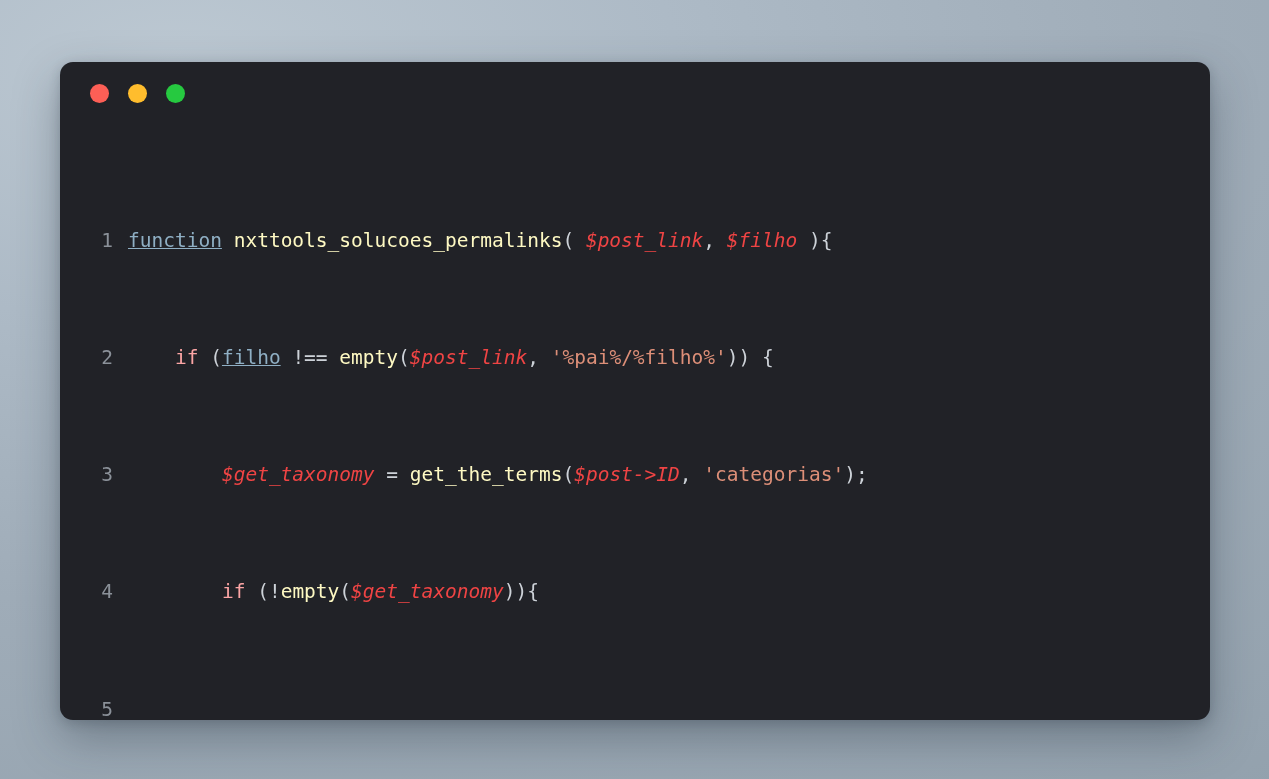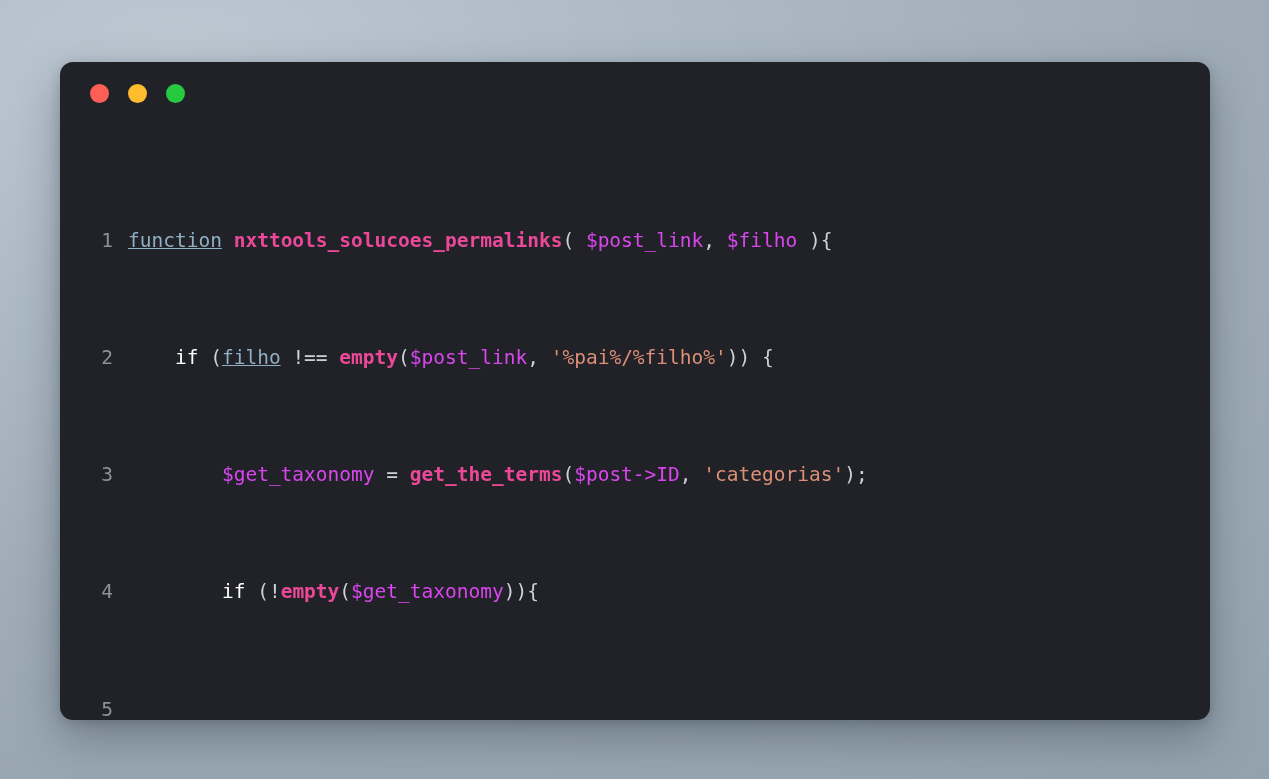--- a/index.html
+++ b/index.html
@@ -94,23 +94,23 @@
     user-select: none;
   }
 
   .lc {
     flex: 1 1 auto;
     white-space: pre;
     color: #d5d8de;
   }
 
   
-  .t-kw    { color: #ffffff; }   
-  .t-fn    { color: #ec4899; font-weight: bold; }   
-  .t-var   { color: #d946ef; }   
+  .t-kw    { color: #fca5a5; }   
+  .t-fn    { color: #fef9c3; }   
+  .t-var   { color: #ef4444; font-style: italic; }   
   .t-str   { color: #dd8f78; }   
   .t-blue  { color: #8fafc4; text-decoration: underline; }   
   .t-punc  { color: #cdd2d8; }   
 </style>
 </head>
 <body>
 
 <div id="stage">
 
   <div class="code-window">

